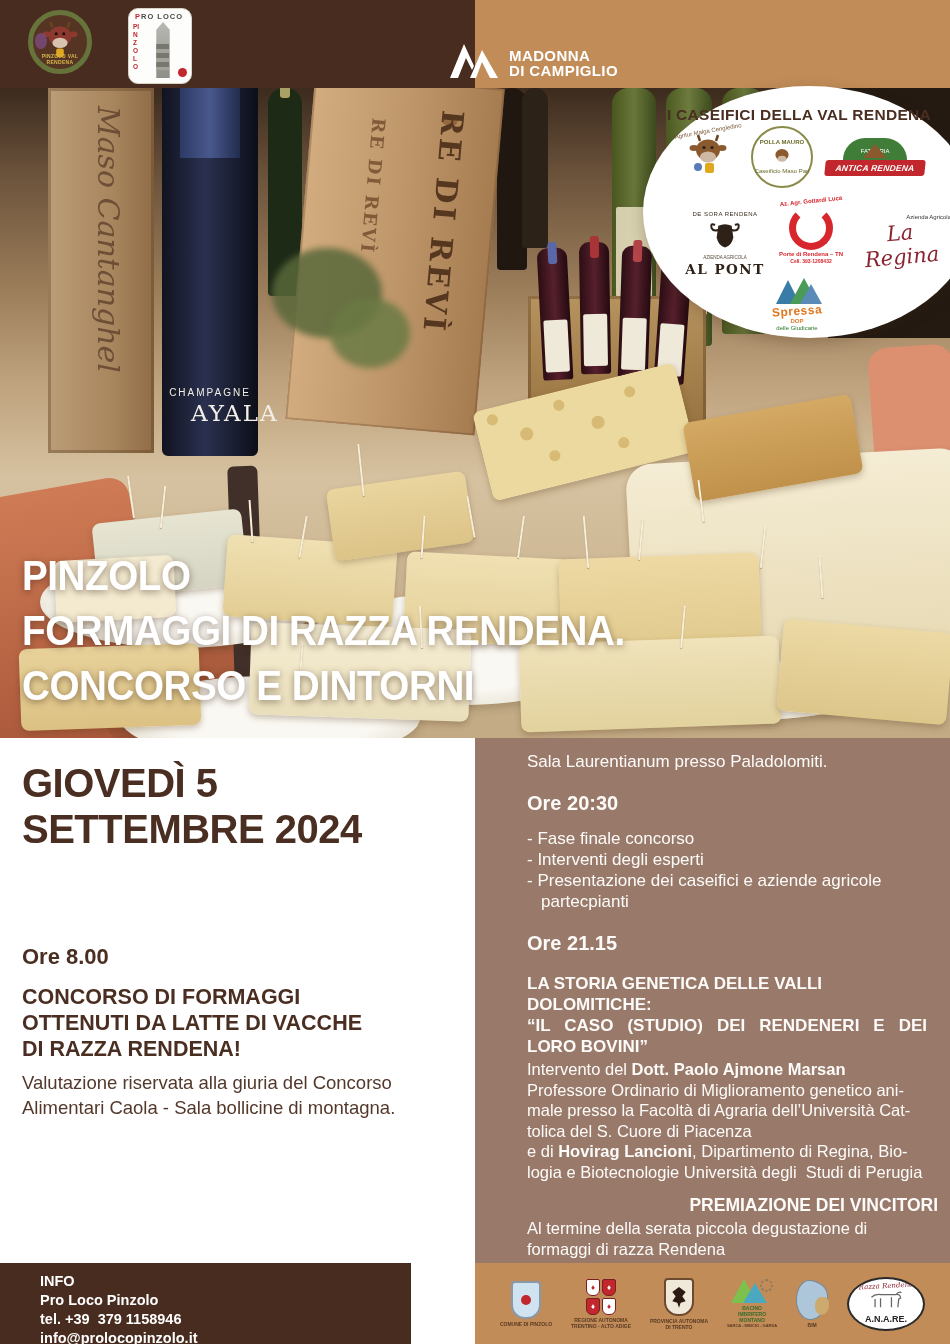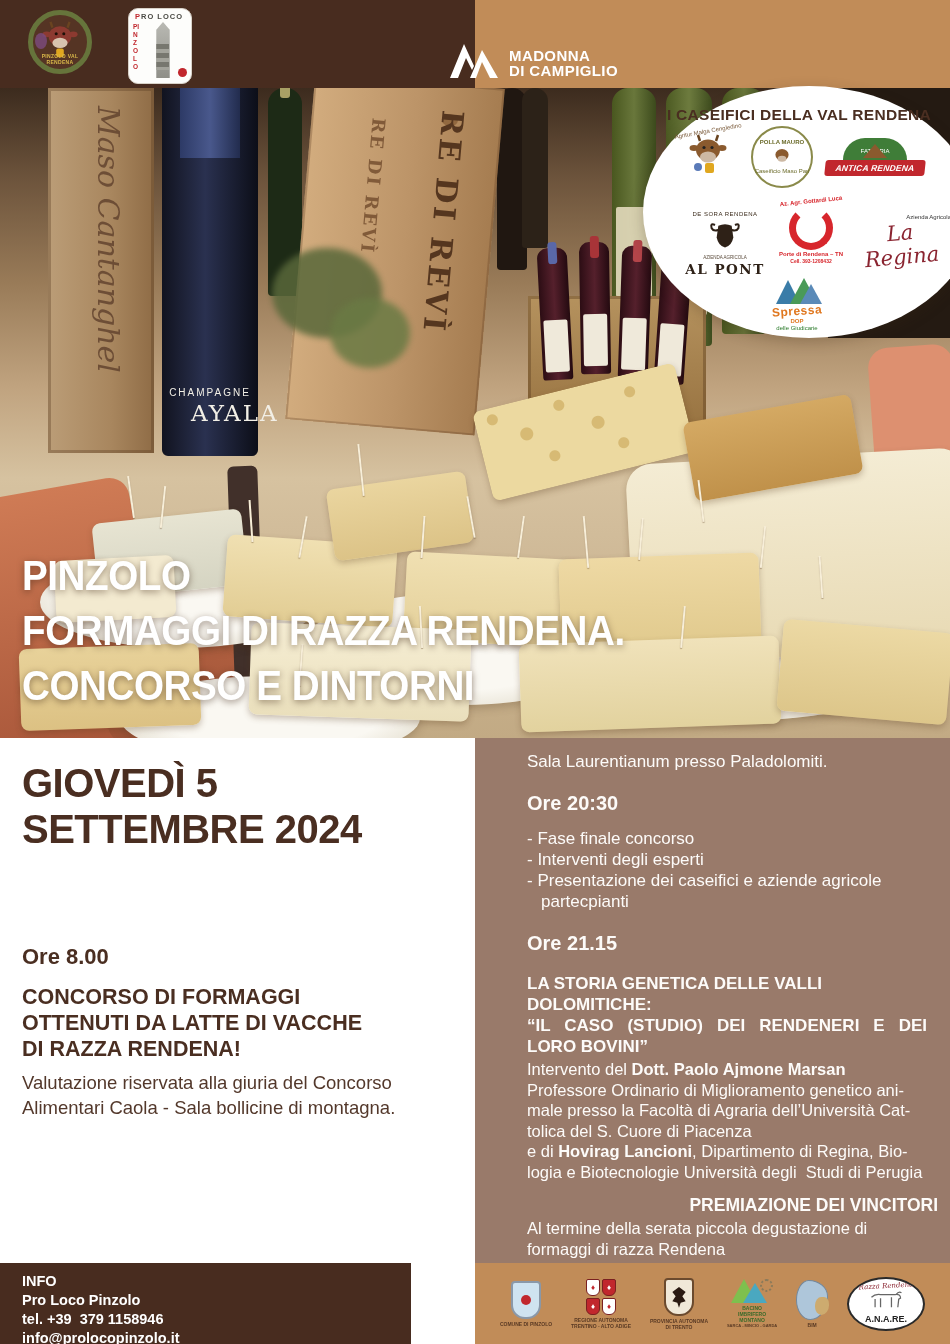--- a/index.html
+++ b/index.html
@@ -113,21 +113,21 @@
   .rc-agenda .line{padding-left:14px;text-indent:-14px;}
   .rc-talk{margin-top:18px;font-size:17px;font-weight:bold;line-height:21px;width:400px;}
   .rc-talk .line:nth-child(3){text-align:justify;text-align-last:justify;}
   .rc-body{font-size:16.5px;line-height:20.5px;}
   .rc-prem{margin-top:13px;font-size:17.5px;font-weight:bold;text-align:right;}
   .line{white-space:pre-wrap;}
 
   
   .footer{position:absolute;top:1263px;left:0;width:950px;height:81px;}
   .footer-left{position:absolute;left:0;top:0;width:411px;height:81px;background:#482c1f;color:#fff;
-               box-sizing:border-box;padding:9px 0 0 22px;font-weight:bold;font-size:14.5px;line-height:19px;}
+               box-sizing:border-box;padding:9px 0 0 40px;font-weight:bold;font-size:14.5px;line-height:19px;}
   .footer-right{position:absolute;left:475px;top:0;width:475px;height:81px;background:#c18c58;
                 display:flex;align-items:center;justify-content:space-evenly;padding:0 6px;box-sizing:border-box;}
   .flogo{text-align:center;color:#4a2e21;}
   .fcap{font-size:5px;line-height:6px;font-weight:bold;color:#5a3a24;margin-top:2px;}
   .shield{width:30px;height:38px;margin:0 auto;border-radius:4px 4px 14px 14px;box-sizing:border-box;}
   .mini-shields{display:grid;grid-template-columns:14px 14px;grid-gap:2px;justify-content:center;}
   .mini-shields div{width:14px;height:17px;border-radius:2px 2px 6px 6px;border:1px solid #7a2020;box-sizing:border-box;
                     font-size:8px;line-height:15px;text-align:center;}
   .anare-oval{width:74px;height:50px;border:2px solid #2a2a2a;border-radius:50%;background:#fff;margin:0 auto;
               position:relative;overflow:hidden;}

